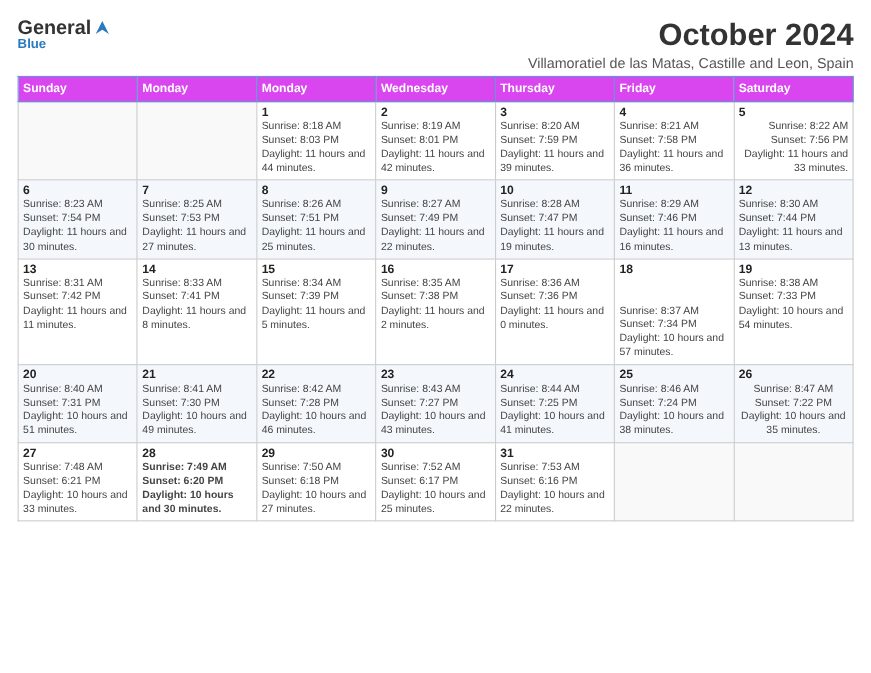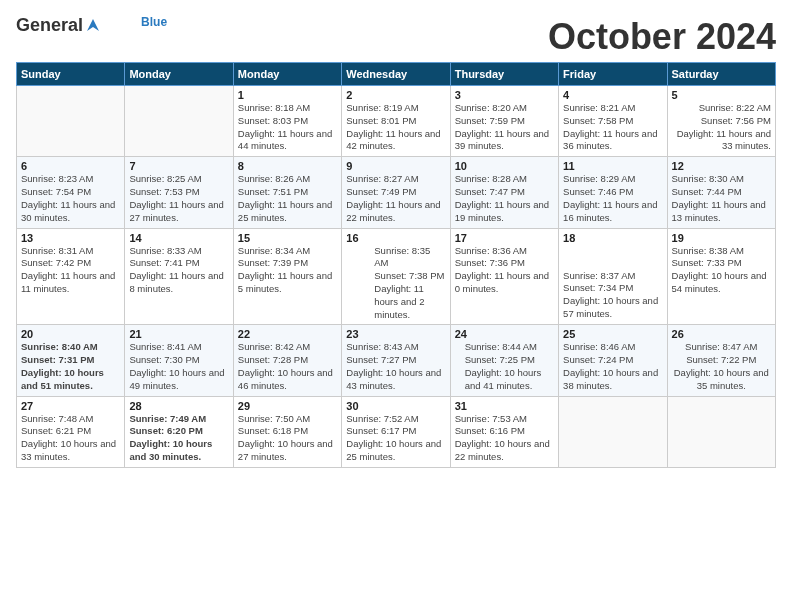--- a/index.html
+++ b/index.html
@@ -11,54 +11,53 @@
       padding: 16px;
     }
     .header {
       display: flex;
       justify-content: space-between;
       align-items: flex-start;
       margin-bottom: 4px;
     }
     .logo {
       display: flex;
-      flex-direction: row;
+      flex-direction: column;
       line-height: 1;
-      gap: 40px;
     }
     .logo-general {
       font-size: 18px;
       font-weight: bold;
       color: #333;
     }
     .logo-blue {
       font-size: 12px;
       font-weight: bold;
       color: #2a7abf;
     }
     .title-block {
       text-align: right;
     }
     .month-title {
-      font-size: 36px;
+      font-size: 28px;
       font-weight: bold;
       color: #333;
     }
     .subtitle {
       font-size: 13px;
       color: #555;
       margin-top: 2px;
     }
     .calendar {
       width: 100%;
       border-collapse: collapse;
       font-size: 10px;
     }
     .calendar th {
-      background: #0c4a6e;
+      background: #d946ef;
       color: #fff;
       padding: 5px 4px;
       text-align: left;
       font-size: 11px;
       border: 1px solid #5a9ad4;
     }
     .calendar td {
       border: 1px solid #ccc;
       vertical-align: top;
       padding: 3px 4px;
@@ -93,20 +92,21 @@
     <div style="display:flex;align-items:center;">
       <span class="logo-general">General</span>
       <svg width="16" height="16" viewBox="0 0 16 16" style="margin-left:2px;">
         <polygon points="8,2 14,14 8,10 2,14" fill="#2a7abf"></polygon>
       </svg>
     </div>
     <span class="logo-blue">Blue</span>
   </div>
   <div class="title-block">
     <div class="month-title">October 2024</div>
+    <div class="subtitle">Villamoratiel de las Matas, Castille and Leon, Spain</div>
   </div>
 </div>
 
 <table class="calendar">
   <thead>
     <tr>
     <th>Sunday</th>
         <th>Monday</th>
         <th>Monday</th>
         <th>Wednesday</th>
@@ -208,21 +208,21 @@
 Daylight: 11 hours and 8 minutes.</div>
         </td>
         <td>
           <span class="day-num">15</span>
           <div class="day-detail" style="white-space: pre-line;">Sunrise: 8:34 AM
 Sunset: 7:39 PM
 Daylight: 11 hours and 5 minutes.</div>
         </td>
         <td>
           <span class="day-num">16</span>
-          <div class="day-detail" style="white-space: pre-line; margin-left: 28px;">Sunrise: 8:35 AM
+          <div class="day-detail" style="white-space: pre-line;">Sunrise: 8:35 AM
 Sunset: 7:38 PM
 Daylight: 11 hours and 2 minutes.</div>
         </td>
         <td>
           <span class="day-num">17</span>
           <div class="day-detail" style="white-space: pre-line;">Sunrise: 8:36 AM
 Sunset: 7:36 PM
 Daylight: 11 hours and 0 minutes.</div>
         </td>
         <td>
@@ -234,21 +234,21 @@
         <td>
           <span class="day-num">19</span>
           <div class="day-detail" style="white-space: pre-line;">Sunrise: 8:38 AM
 Sunset: 7:33 PM
 Daylight: 10 hours and 54 minutes.</div>
         </td>
       </tr>
       <tr>
         <td>
           <span class="day-num">20</span>
-          <div class="day-detail" style="white-space: pre-line; font-weight: bold;">Sunrise: 8:40 AM
+          <div class="day-detail" style="white-space: pre-line;">Sunrise: 8:40 AM
 Sunset: 7:31 PM
 Daylight: 10 hours and 51 minutes.</div>
         </td>
         <td>
           <span class="day-num">21</span>
           <div class="day-detail" style="white-space: pre-line;">Sunrise: 8:41 AM
 Sunset: 7:30 PM
 Daylight: 10 hours and 49 minutes.</div>
         </td>
         <td>
@@ -258,21 +258,21 @@
 Daylight: 10 hours and 46 minutes.</div>
         </td>
         <td>
           <span class="day-num">23</span>
           <div class="day-detail" style="white-space: pre-line;">Sunrise: 8:43 AM
 Sunset: 7:27 PM
 Daylight: 10 hours and 43 minutes.</div>
         </td>
         <td>
           <span class="day-num">24</span>
-          <div class="day-detail" style="white-space: pre-line; margin-left: 10px;">Sunrise: 8:44 AM
+          <div class="day-detail" style="white-space: pre-line;">Sunrise: 8:44 AM
 Sunset: 7:25 PM
 Daylight: 10 hours and 41 minutes.</div>
         </td>
         <td>
           <span class="day-num">25</span>
           <div class="day-detail" style="white-space: pre-line;">Sunrise: 8:46 AM
 Sunset: 7:24 PM
 Daylight: 10 hours and 38 minutes.</div>
         </td>
         <td>

